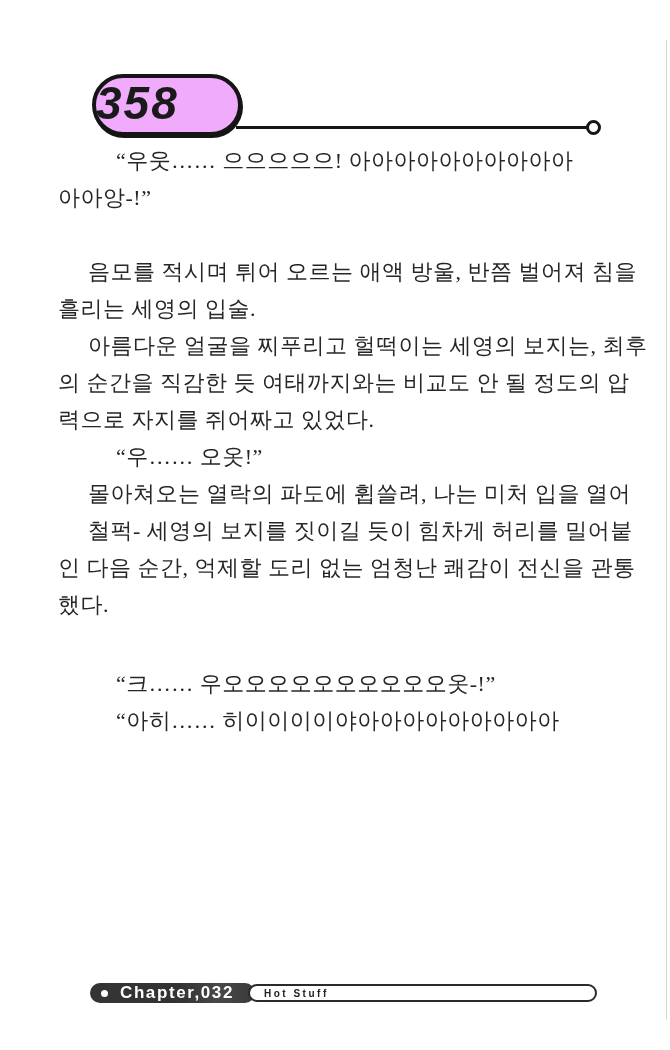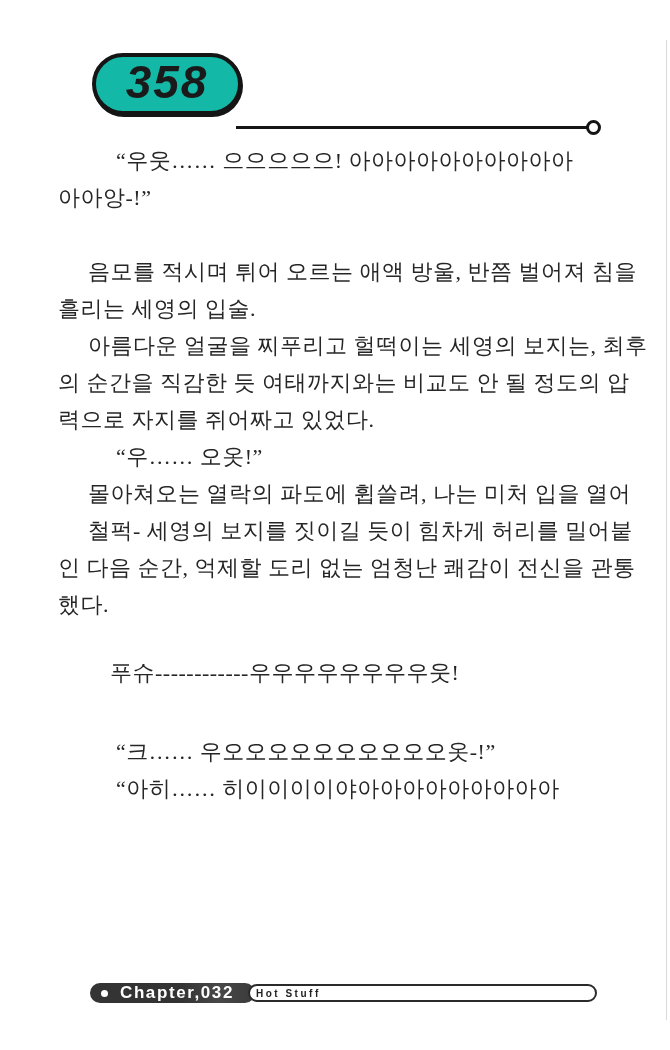--- a/index.html
+++ b/index.html
@@ -22,30 +22,29 @@
     bottom: 30px;
     right: 3px;
     width: 1px;
     background: #d9d9d9;
   }
 
   
   .badge {
     position: absolute;
     left: 92px;
-    top: 53px;
+    top: 74px;
     width: 142px;
     height: 54px;
     border: 4px solid #151515;
     border-radius: 31px;
-    background: #14b8a6;
+    background: #f0abfc;
     box-shadow: 1px 2px 0 0 #151515;
     display: flex;
     align-items: center;
-    justify-content: center;
     z-index: 2;
   }
   .badge .num {
     font-family: "Liberation Sans", "DejaVu Sans", sans-serif;
     font-size: 46px;
     font-weight: bold;
     font-style: italic;
     letter-spacing: 2px;
     color: #1a1a1a;
     transform: translateY(-2px);
@@ -129,21 +128,21 @@
     background: #ffffff;
     display: flex;
     align-items: center;
   }
   .title-pill .bk-label {
     font-family: "Liberation Sans", "DejaVu Sans", sans-serif;
     font-size: 10px;
     font-weight: 600;
     letter-spacing: 2.5px;
     color: #222222;
-    margin-left: 6px;
+    margin-left: 14px;
     white-space: nowrap;
   }
 </style>
 </head>
 <body>
 
 <div class="page">
 
   <div class="edge-line"></div>
 
@@ -178,23 +177,20 @@
     <div class="para">
       <div class="ln ind-n">몰아쳐오는 열락의 파도에 휩쓸려, 나는 미처 입을 열어</div>
     </div>
 
     <div class="para">
       <div class="ln ind-n">철퍽- 세영의 보지를 짓이길 듯이 힘차게 허리를 밀어붙</div>
       <div class="ln">인 다음 순간, 억제할 도리 없는 엄청난 쾌감이 전신을 관통</div>
       <div class="ln">했다.</div>
     </div>
 
-    <div class="para mt-small">
-      <div class="ln ind-s">푸슈------------우우우우우우우우웃!</div>
-    </div>
 
     <div class="para mt-medium">
       <div class="ln ind-d">“크…… 우오오오오오오오오오오옷-!”</div>
     </div>
 
     <div class="para">
       <div class="ln ind-d">“아히…… 히이이이이야아아아아아아아아아</div>
     </div>
 
   </div>

